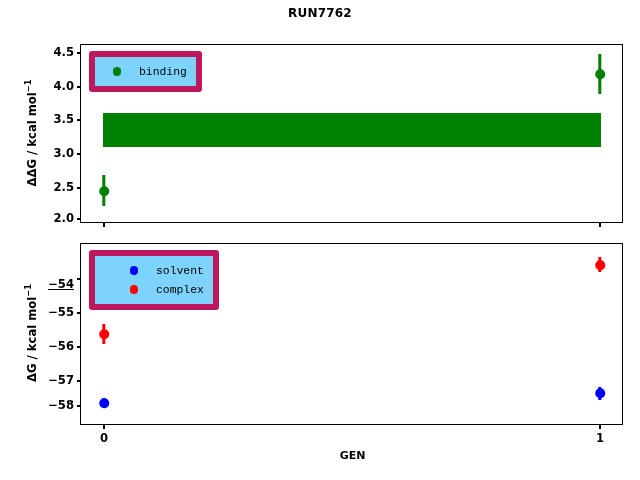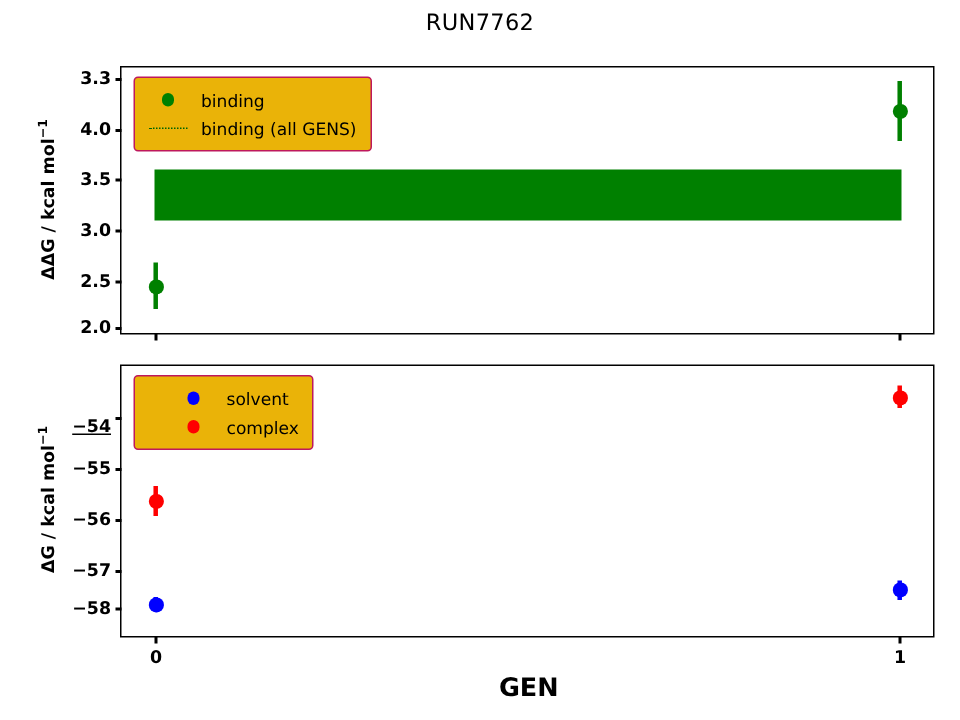--- a/index.html
+++ b/index.html
@@ -19,22 +19,22 @@
     height: 480px;
     background: #ffffff;
   }
   
   .fig-title {
     position: absolute;
     left: 0;
     top: 6px;
     width: 640px;
     text-align: center;
-    font-size: 15px;
-    font-weight: normal;
+    font-size: 12px;
+    font-weight: bold;
     color: #000000;
     letter-spacing: 0.2px;
   }
   
   .axes {
     position: absolute;
     box-sizing: border-box;
     border: 1.9px solid #000000;
     background: #ffffff;
     overflow: visible;
@@ -117,21 +117,21 @@
     margin-left: -62px;
     text-align: center;
   }
   .xlabel {
     position: absolute;
     left: 0;
     width: 543px;
     top: 100%;
     margin-top: 25px;
     text-align: center;
-    font-size: 17px;
+    font-size: 11px;
     font-weight: bold;
     color: #000000;
   }
   sub, sup {
     font-size: 0.72em;
   }
   
   .errbar {
     position: absolute;
     width: 3.4px;
@@ -144,25 +144,26 @@
     border-radius: 50%;
     transform: translate(-50%, -50%);
   }
   .band {
     position: absolute;
   }
   
   .legend {
     position: absolute;
     box-sizing: border-box;
-    background: #eab308;
-    border: 1px solid #be185d;
+    background: #7dd3fc;
+    border: 6px solid #be185d;
     border-radius: 3px;
     padding: 5px 9px 5px 7px;
     box-shadow: 0 0 0 0 rgba(0,0,0,0);
+    font-family: Liberation Mono, monospace;
   }
   .legend-row {
     display: flex;
     align-items: center;
     height: 19px;
   }
   .legend-handle {
     width: 30px;
     display: flex;
     align-items: center;
@@ -193,21 +194,21 @@
 
   <div class="fig-title">RUN7762</div>
 
   <div class="axes" id="axes-top">
 
     <div class="ylabel" id="ylabel-top">
       <span>ΔΔG / kcal mol</span><sup>−1</sup>
     </div>
 
     <div class="ytick" style="top:7px;"></div>
-    <div class="yticklabel" style="top:7px;">3.3</div>
+    <div class="yticklabel" style="top:7px;">4.5</div>
     <div class="ytick" style="top:41px;"></div>
     <div class="yticklabel" style="top:41px;margin-left:19px;">4.0</div>
     <div class="ytick" style="top:74px;"></div>
     <div class="yticklabel" style="top:74px;">3.5</div>
     <div class="ytick" style="top:108px;"></div>
     <div class="yticklabel" style="top:108px;">3.0</div>
     <div class="ytick" style="top:142px;"></div>
     <div class="yticklabel" style="top:142px;text-align:right;">2.5</div>
     <div class="ytick" style="top:173px;"></div>
     <div class="yticklabel" style="top:173px;">2.0</div>
@@ -225,26 +226,20 @@
 
     <div class="xtick" style="left:22px;"></div>
     <div class="xtick" style="left:518px;"></div>
 
     <div class="legend" style="left:8px; top:6px;">
       <div class="legend-row">
         <span class="legend-handle">
           <span class="legend-dot" style="background:#008000;"></span>
         </span>
         <span class="legend-label">binding</span>
-      </div>
-      <div class="legend-row">
-        <span class="legend-handle">
-          <span class="legend-dashline"></span>
-        </span>
-        <span class="legend-label">binding (all GENS)</span>
       </div>
     </div>
   </div>
 
   <div class="axes" id="axes-bottom">
 
     <div class="ylabel" id="ylabel-bottom">
       <span>ΔG / kcal mol</span><sup>−1</sup>
     </div>
 

